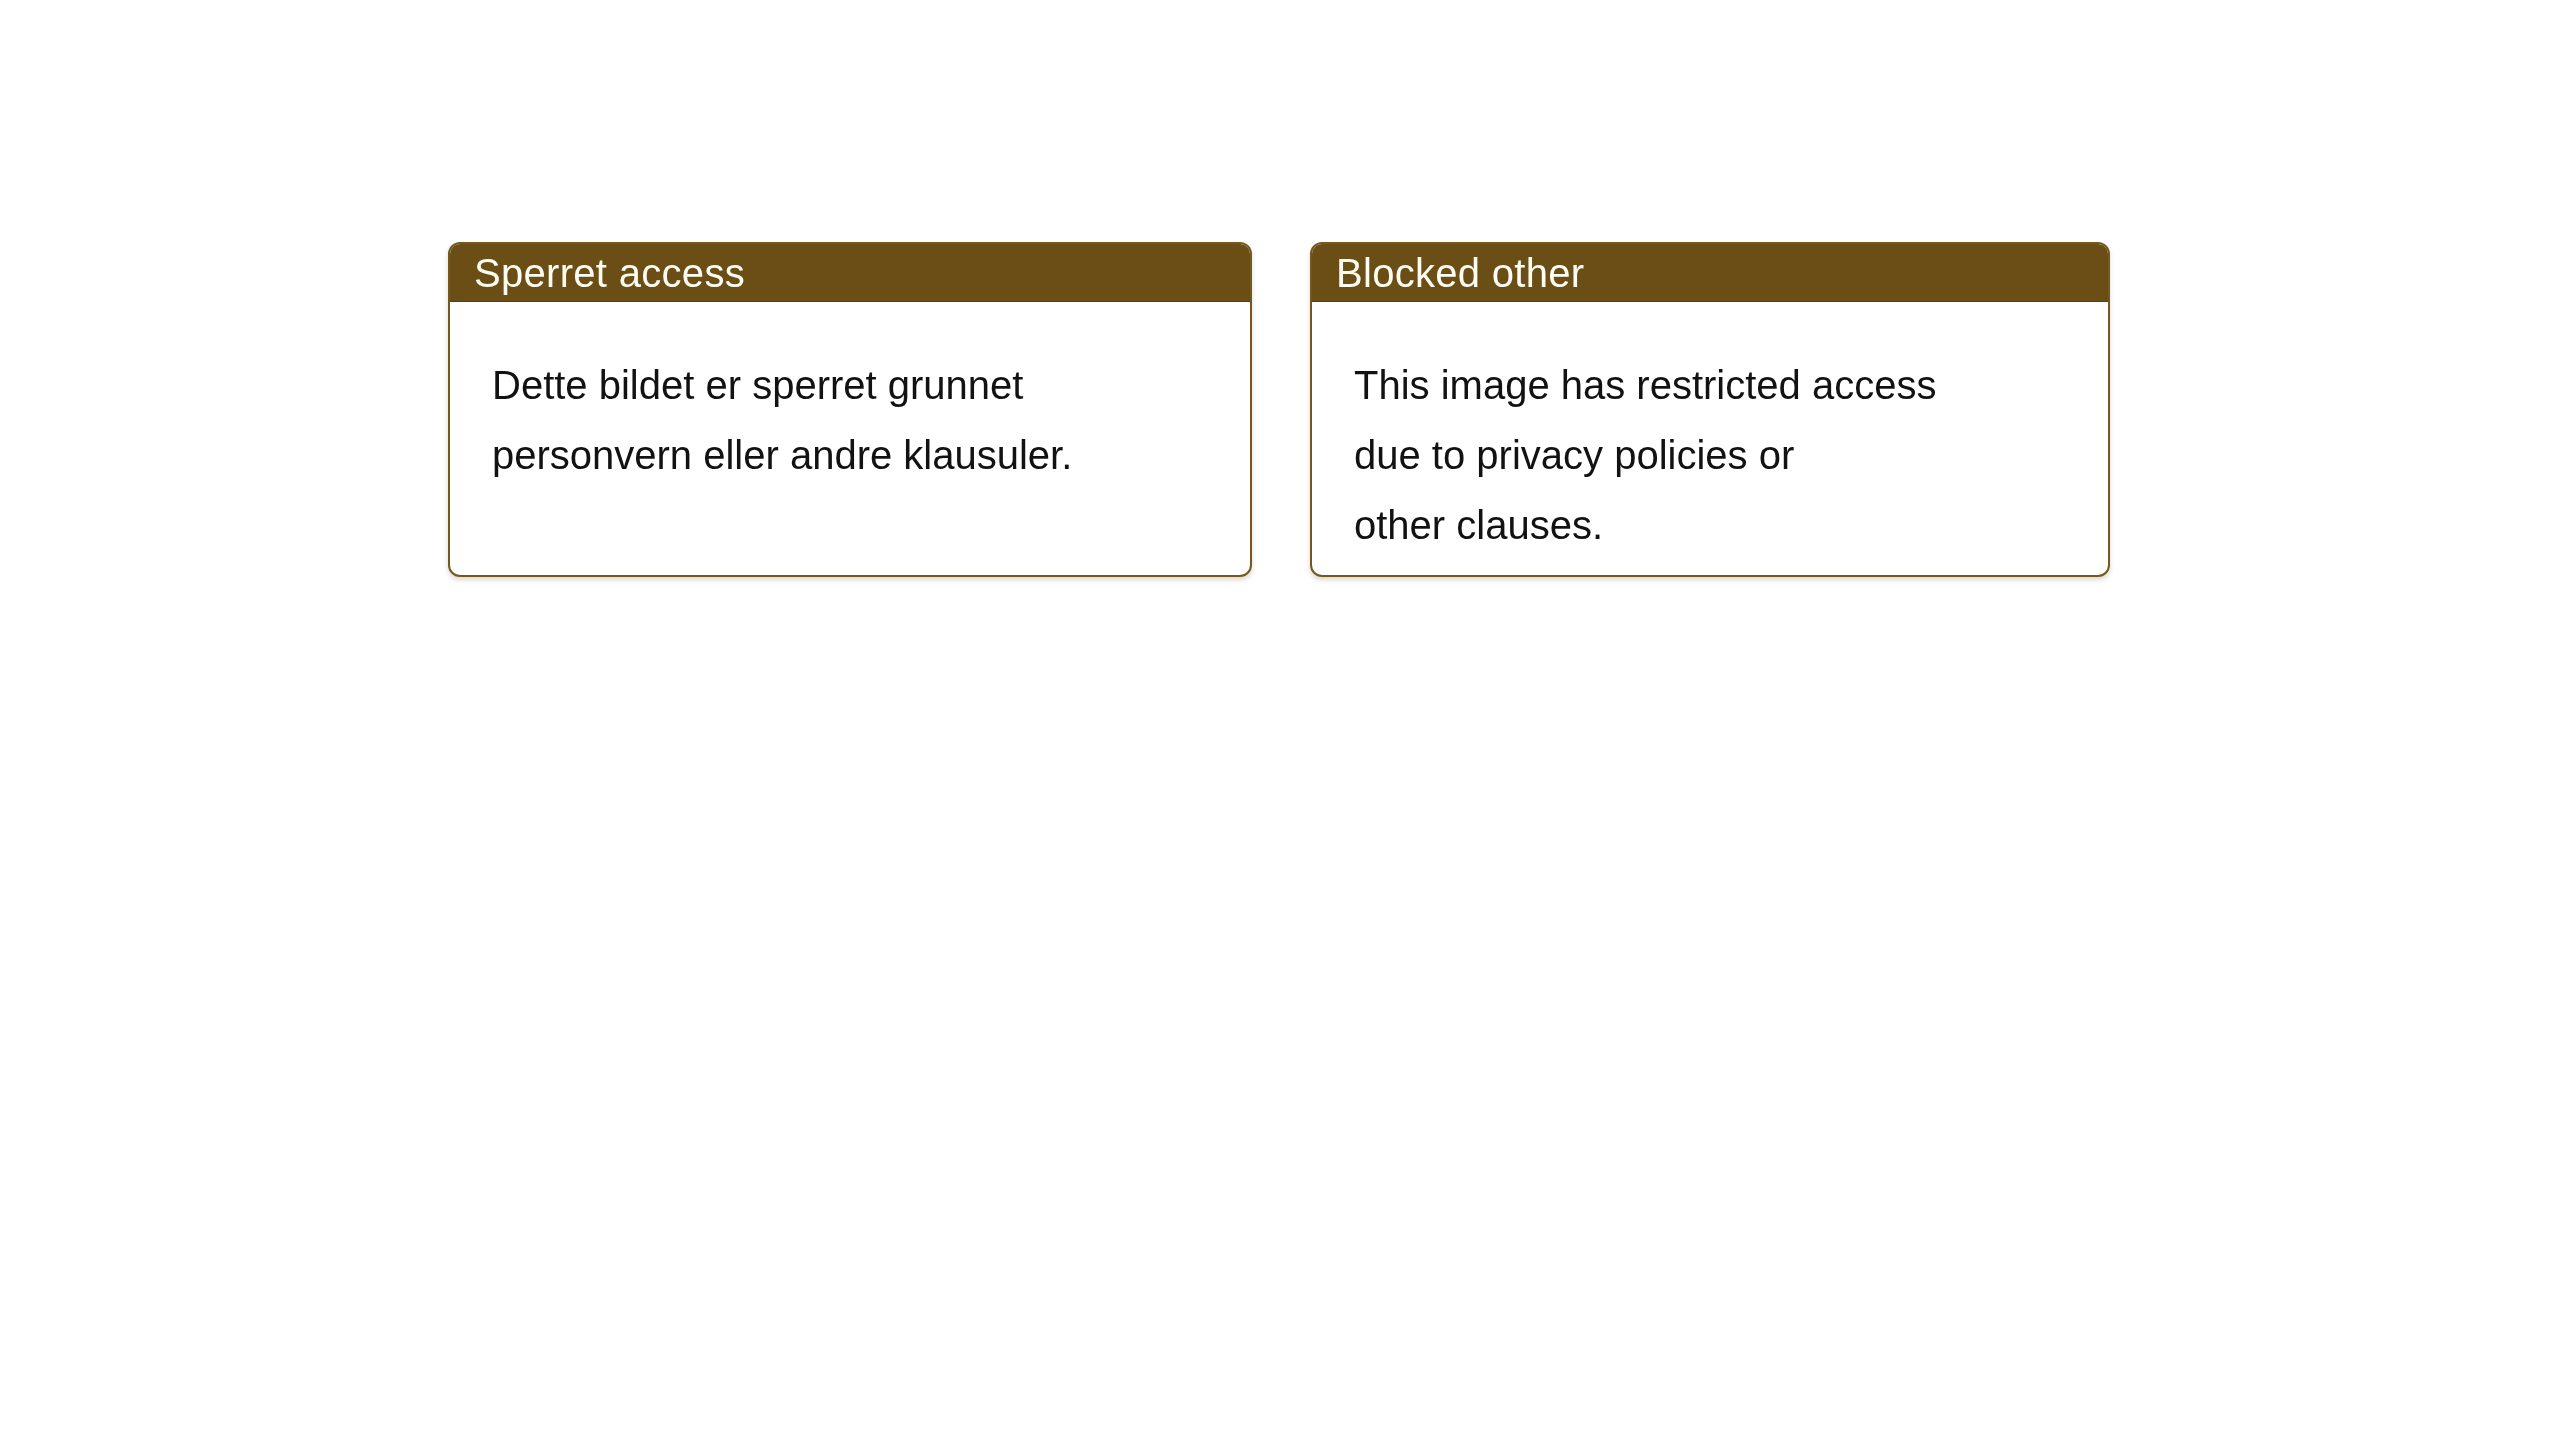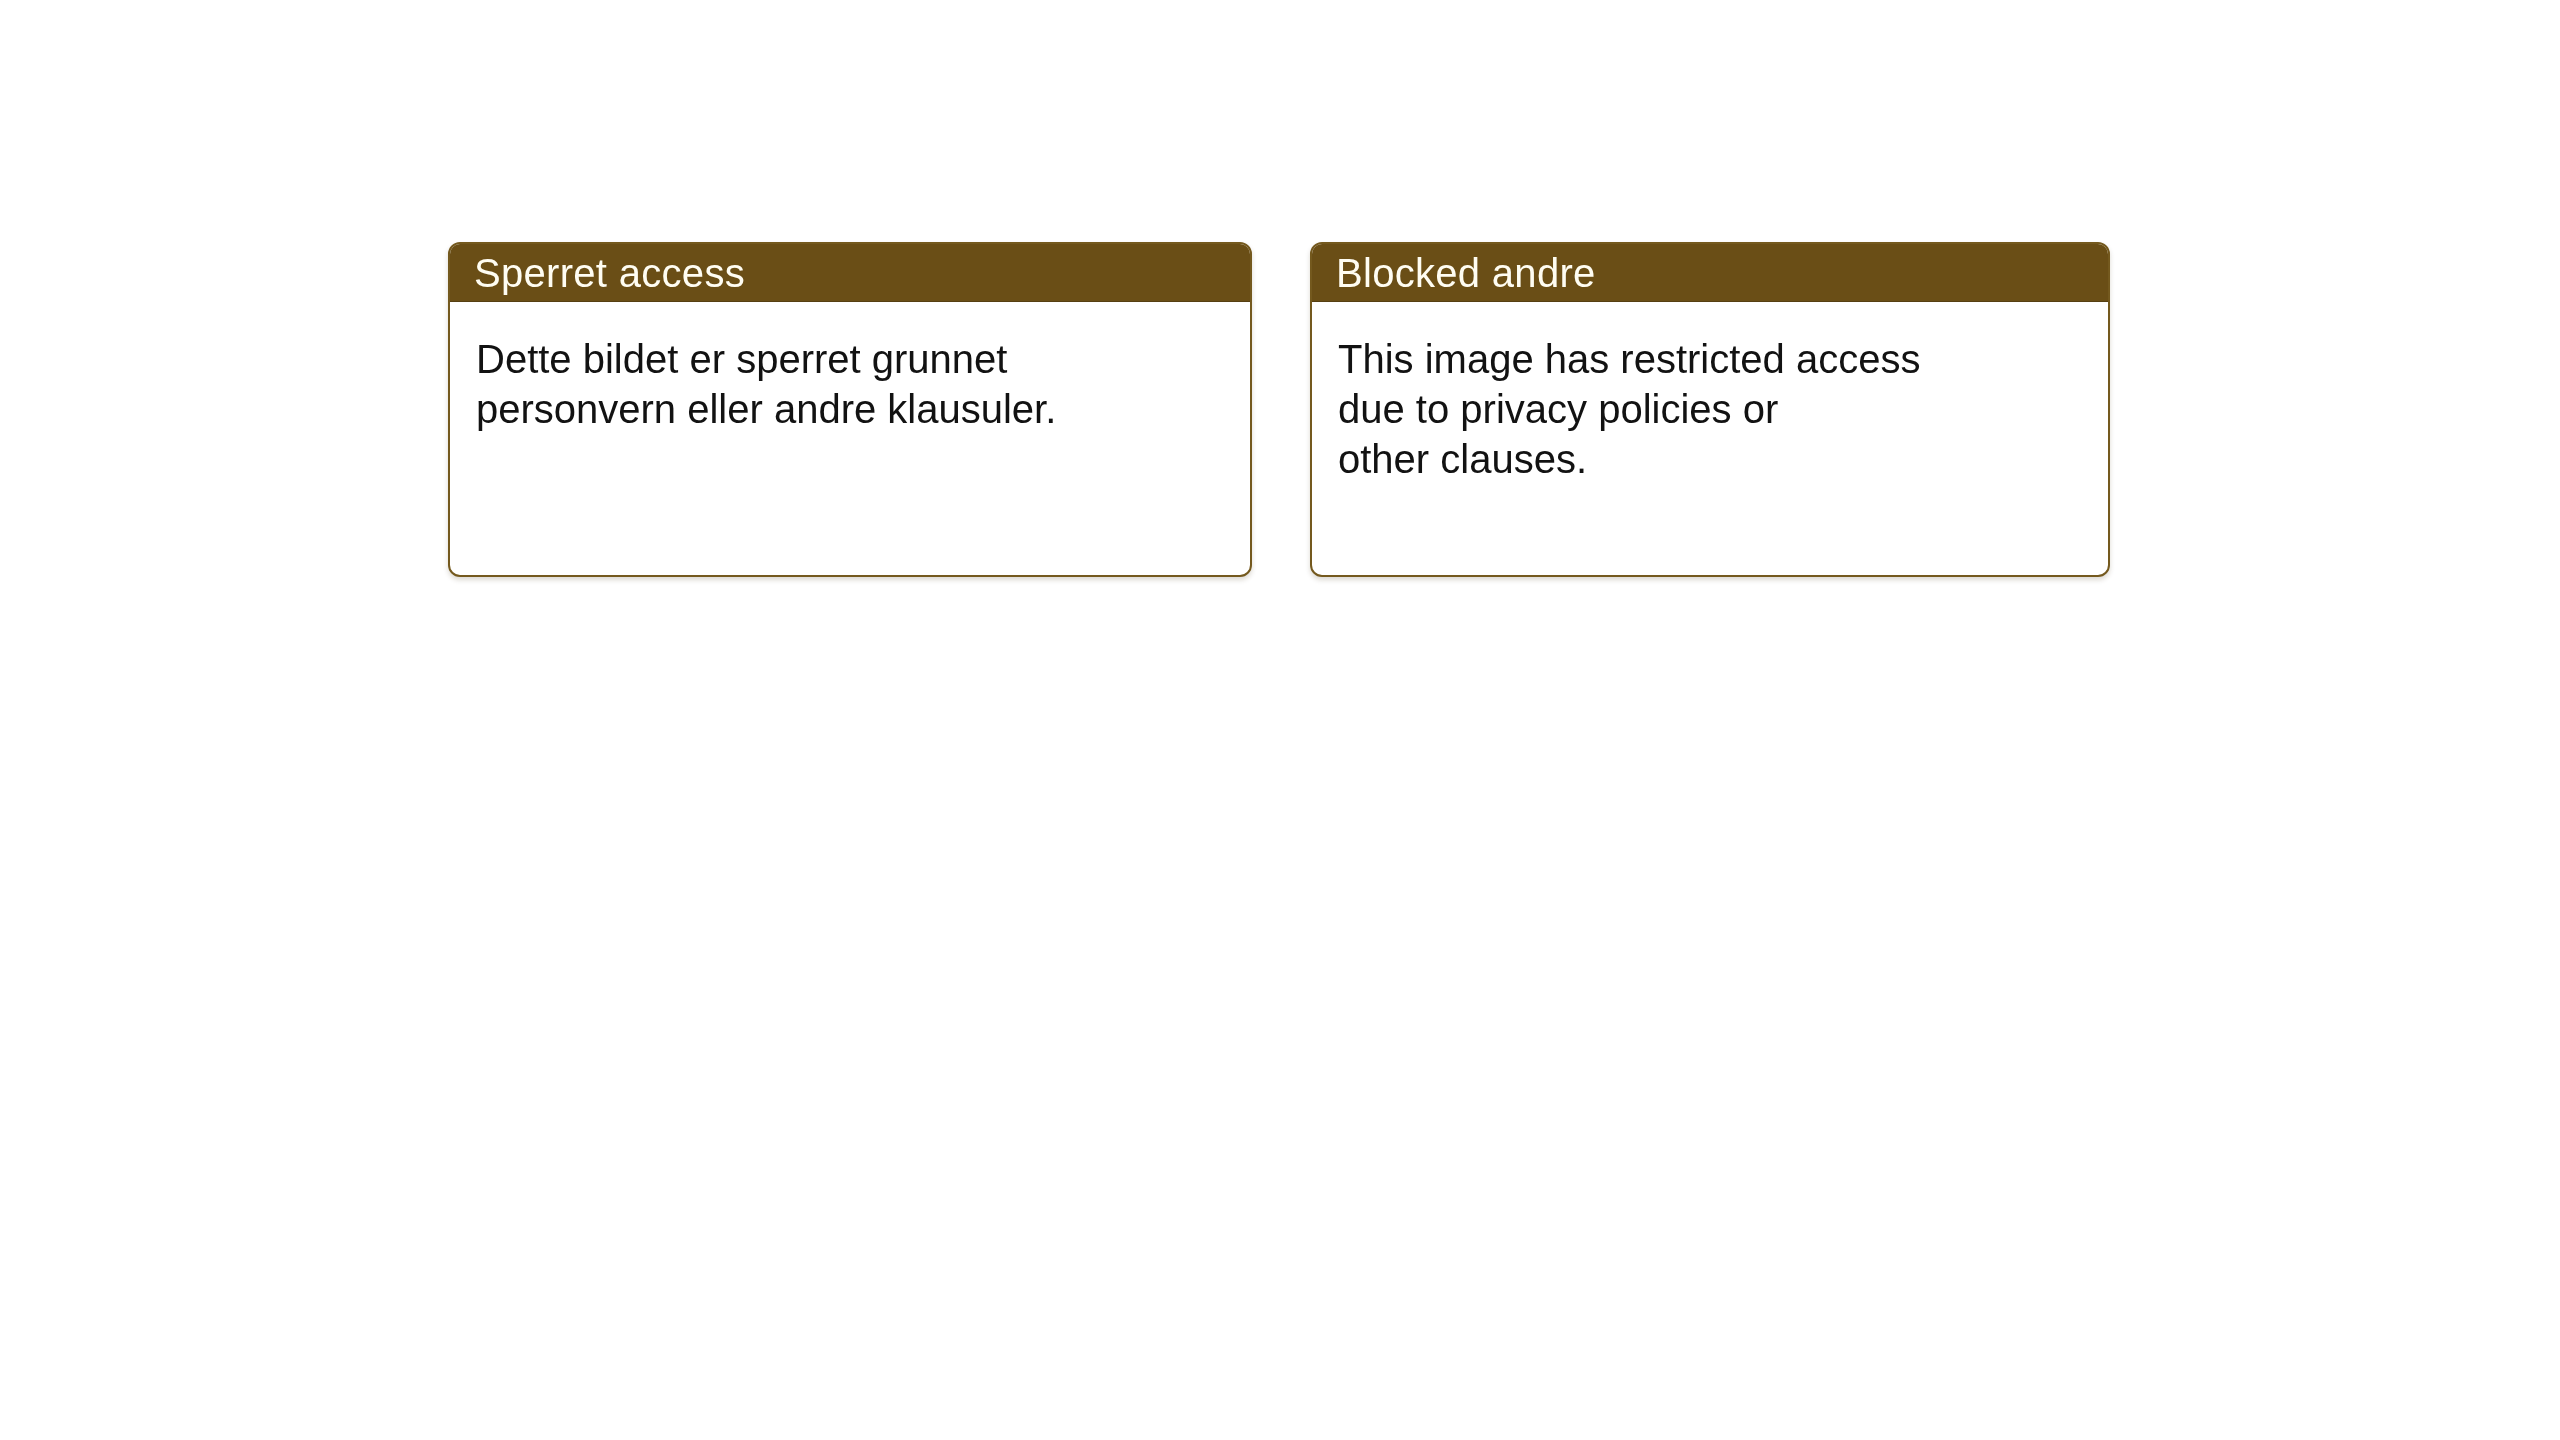--- a/index.html
+++ b/index.html
@@ -43,42 +43,42 @@
     color: var(--card-header-text);
     font-size: 40px;
     line-height: 1;
     letter-spacing: 0.3px;
     white-space: nowrap;
   }
   .card__body {
     padding: 32px 26px;
   }
   .card__text {
-    margin: 0;
+    margin: 16px;
     font-size: 40px;
-    line-height: 50px;
+    line-height: 70px;
     color: var(--card-body-text);
     white-space: pre-line;
   }
 </style>
 </head>
 <body>
 
 <section class="card card--left">
   <header class="card__header">
     <span class="card__title">Sperret access</span>
   </header>
   <div class="card__body">
     <p class="card__text">Dette bildet er sperret grunnet
 personvern eller andre klausuler.</p>
   </div>
 </section>
 
 <section class="card card--right">
   <header class="card__header">
-    <span class="card__title">Blocked andre</span>
+    <span class="card__title">Blocked other</span>
   </header>
   <div class="card__body">
     <p class="card__text">This image has restricted access
 due to privacy policies or
 other clauses.</p>
   </div>
 </section>
 
 </body></html>

